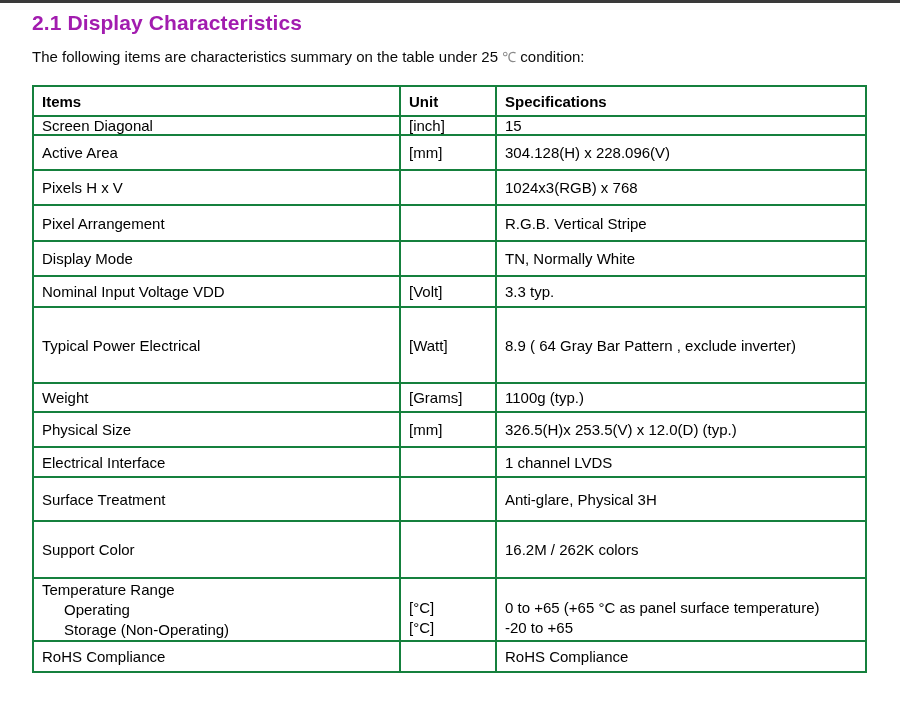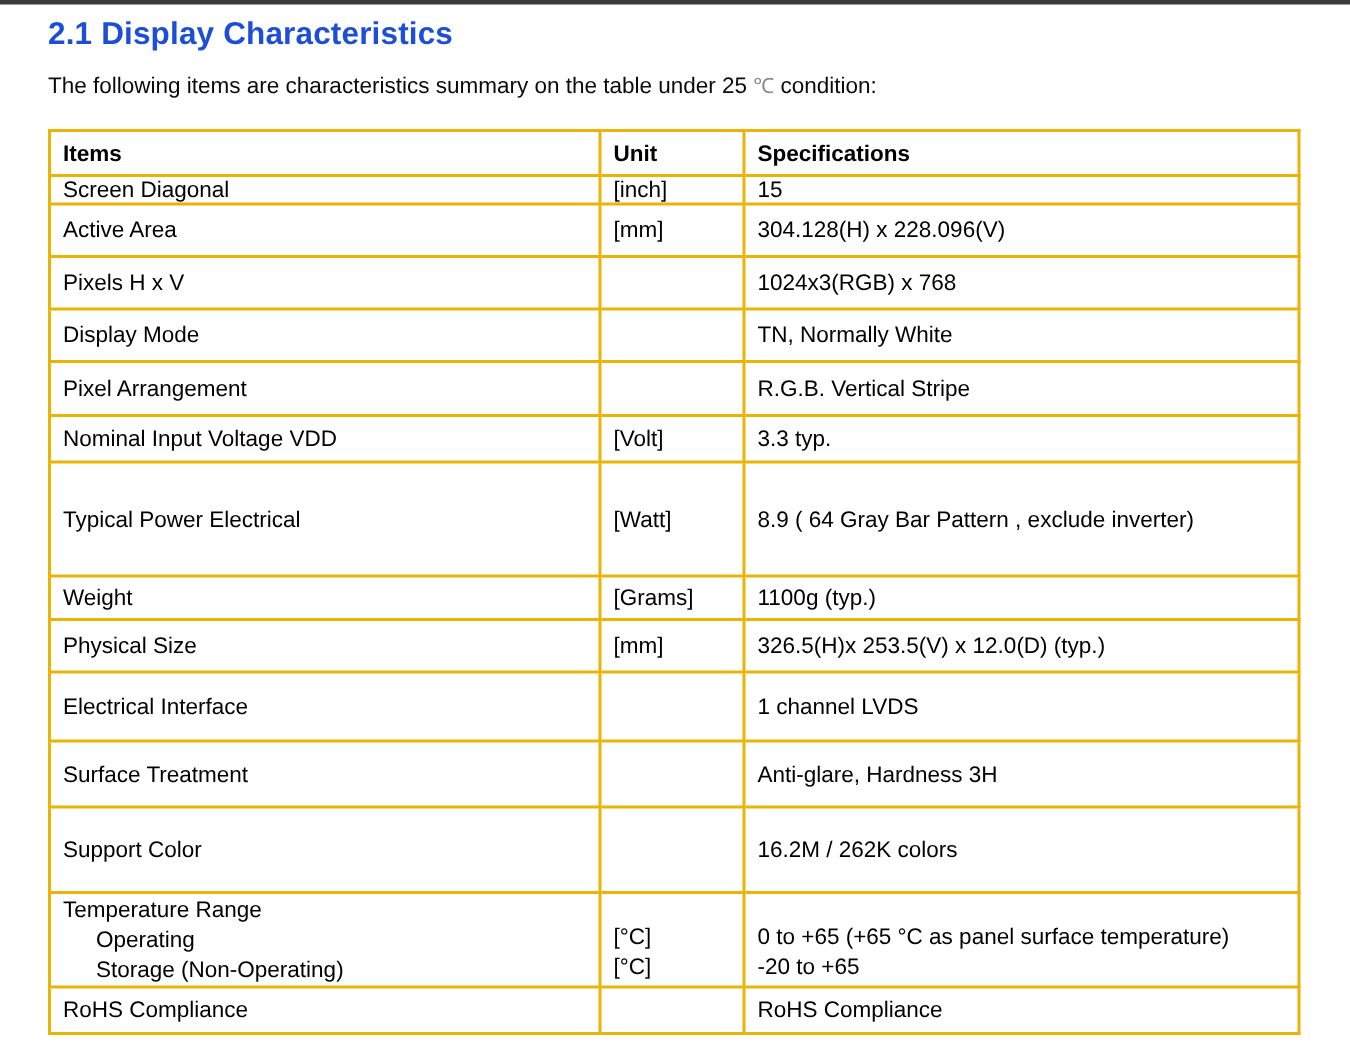--- a/index.html
+++ b/index.html
@@ -21,41 +21,41 @@
   .page {
     padding-left: 32px;
     padding-right: 35px;
   }
   .section-title {
     margin: 7px 0 0 0;
     font-size: 21px;
     line-height: 26px;
     font-weight: bold;
     letter-spacing: 0.1px;
-    color: #1d4ed8;
+    color: #a21caf;
   }
   .intro {
     margin: 12px 0 0 0;
     font-size: 15px;
     line-height: 18px;
     color: #0a0a0a;
   }
   .intro .deg {
     color: #8a8a8a;
     font-size: 14px;
   }
   table.spec-table {
     border-collapse: collapse;
     table-layout: fixed;
     width: 833px;
     margin-top: 19px;
     font-size: 15px;
   }
   table.spec-table td, table.spec-table th {
-    border: 2px solid #eab308;
+    border: 2px solid #15803d;
     padding: 0 4px 0 8px;
     vertical-align: middle;
     text-align: left;
     overflow: hidden;
     white-space: nowrap;
   }
   table.spec-table th {
     font-weight: bold;
   }
   td.spec-col, th.spec-col {
@@ -108,29 +108,29 @@
         <tr style="height: 35px;">
           <td class="item-col">Active Area</td>
           <td class="unit-col">[mm]</td>
           <td class="spec-col">304.128(H) x 228.096(V)</td>
         </tr>
         <tr style="height: 35px;">
           <td class="item-col">Pixels H x V</td>
           <td class="unit-col"></td>
           <td class="spec-col">1024x3(RGB) x 768</td>
         </tr>
+        <tr style="height: 36px;">
+          <td class="item-col">Pixel Arrangement</td>
+          <td class="unit-col"></td>
+          <td class="spec-col">R.G.B. Vertical Stripe</td>
+        </tr>
         <tr style="height: 35px;">
           <td class="item-col">Display Mode</td>
           <td class="unit-col"></td>
           <td class="spec-col">TN, Normally White</td>
-        </tr>
-        <tr style="height: 36px;">
-          <td class="item-col">Pixel Arrangement</td>
-          <td class="unit-col"></td>
-          <td class="spec-col">R.G.B. Vertical Stripe</td>
         </tr>
         <tr style="height: 31px;">
           <td class="item-col">Nominal Input Voltage VDD</td>
           <td class="unit-col">[Volt]</td>
           <td class="spec-col">3.3 typ.</td>
         </tr>
         <tr style="height: 76px;">
           <td class="item-col">Typical Power Electrical</td>
           <td class="unit-col">[Watt]</td>
           <td class="spec-col">8.9 ( 64 Gray Bar Pattern , exclude inverter)</td>
@@ -138,29 +138,29 @@
         <tr style="height: 29px; margin-top: 40px;">
           <td class="item-col">Weight</td>
           <td class="unit-col">[Grams]</td>
           <td class="spec-col">1100g (typ.)</td>
         </tr>
         <tr style="height: 35px;">
           <td class="item-col">Physical Size</td>
           <td class="unit-col">[mm]</td>
           <td class="spec-col">326.5(H)x 253.5(V) x 12.0(D) (typ.)</td>
         </tr>
-        <tr style="height: 46px;">
+        <tr style="height: 30px;">
           <td class="item-col">Electrical Interface</td>
           <td class="unit-col"></td>
           <td class="spec-col">1 channel LVDS</td>
         </tr>
         <tr style="height: 44px;">
           <td class="item-col">Surface Treatment</td>
           <td class="unit-col"></td>
-          <td class="spec-col">Anti-glare, Hardness 3H</td>
+          <td class="spec-col">Anti-glare, Physical 3H</td>
         </tr>
         <tr style="height: 57px;">
           <td class="item-col">Support Color</td>
           <td class="unit-col"></td>
           <td class="spec-col">16.2M / 262K colors</td>
         </tr>
         <tr class="multiline" style="height: 63px;">
           <td class="item-col">
             <div class="line">Temperature Range</div>
             <div class="line indent">Operating</div>

